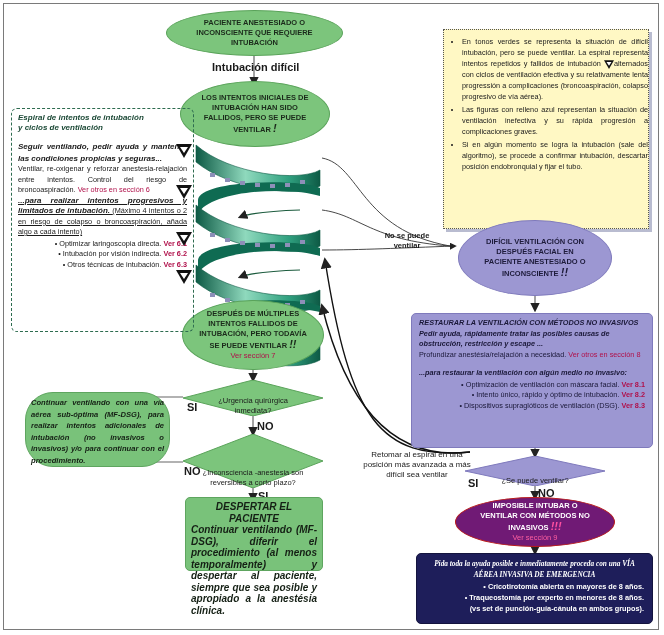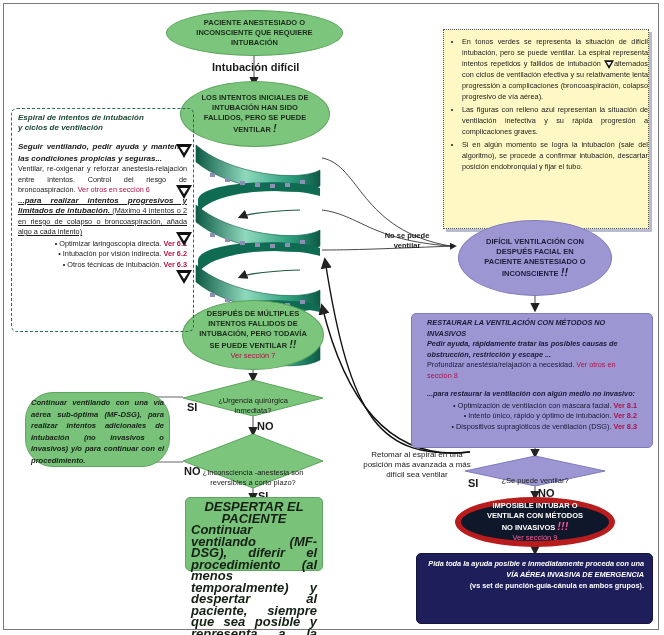--- a/index.html
+++ b/index.html
@@ -2,21 +2,21 @@
 <html><head>
 <meta charset="utf-8">
 <style>
   html, body { margin:0; padding:0; background:#ffffff; }
   body { width:664px; height:635px; position:relative; overflow:hidden; font-family:"Liberation Sans", sans-serif; color:#1a1a1a; }
   .frame { position:absolute; left:3px; top:3px; width:656px; height:627px; border:1.5px solid #7a7a7a; box-sizing:border-box; }
   svg.links { position:absolute; left:0; top:0; width:664px; height:635px; }
   .ellipse { position:absolute; border-radius:50%; display:flex; flex-direction:column; align-items:center; justify-content:center; text-align:center; font-weight:bold; font-size:7.5px; line-height:10px; box-sizing:border-box; }
   .green-ell { background:#7cc57c; border:1px solid #5aa35a; color:#1b2a1b; }
   .purple-ell { background:#9c97d2; border:1px solid #7f7abc; color:#1d1b3a; }
-  .navy-ell { background:#0f172a; border:6px solid #b91c1c; color:#ffffff; }
+  .navy-ell { background:#701a75; border:1px solid #b91c1c; color:#ffffff; }
   .ref { color:#b0104a; font-weight:normal; }
   .ref-b { color:#b0104a; font-weight:bold; }
   .navy-ref { color:#ff5fa0; font-weight:normal; }
   .bang { font-style:italic; font-size:11px; }
   .spiral-box { position:absolute; left:11px; top:108px; width:183px; height:224px; border:1.5px dashed #2d6b4f; border-radius:6px; box-sizing:border-box; padding:4px 6px; font-size:7.3px; line-height:10.5px; }
   .spiral-title { color:#1d4a37; font-weight:bold; font-style:italic; font-size:8px; line-height:10px; }
   .bold-it { font-weight:bold; font-style:italic; }
   .justify { text-align:justify; }
   .legend { position:absolute; left:443px; top:29px; width:206px; height:200px; background:#fff8c4; border:1px dotted #555; box-sizing:border-box; padding:6px 0 4px 8px; font-size:7.3px; line-height:11px; box-shadow:3px 3px 0 #b9bcd0; }
   .legend ul { margin:0; padding-left:10px; }
@@ -174,21 +174,21 @@
   </ul>
 </div>
 
 <div class="lbl-n" style="left:377px;top:231px;width:60px;font-weight:bold;font-size:7.5px;">No se puede ventilar</div>
 <div class="lbl-n" style="left:362px;top:450px;width:110px;">Retomar al espiral en una posición más avanzada a más difícil sea ventilar</div>
 
 <div class="ellipse purple-ell" style="left:458px;top:220px;width:154px;height:76px;padding:0 22px;">
   <span><span>DIFÍCIL VENTILACIÓN CON DESPUÉS FACIAL EN PACIENTE ANESTESIADO O INCONSCIENTE</span> <span class="bang">!!</span></span>
 </div>
 
-<div class="rbox purple-box" style="left:411px;top:313px;width:242px;height:135px;padding:4px 15px;font-size:7.3px;line-height:10.5px;">
+<div class="rbox purple-box" style="left:411px;top:313px;width:242px;height:135px;padding:4px 7px;font-size:7.3px;line-height:10.5px;">
   <div class="bold-it">RESTAURAR LA VENTILACIÓN CON MÉTODOS NO INVASIVOS</div>
   <div class="bold-it">Pedir ayuda, rápidamente tratar las posibles causas de obstrucción, restricción y escape ...</div>
   <div><span>Profundizar anestésia/relajación a necesidad.</span> <span class="ref">Ver otros en sección 8</span></div>
   <div class="bold-it" style="margin-top:8px;">...para restaurar la ventilación con algún medio no invasivo:</div>
   <ul class="bul">
     <li><span>Optimización de ventilación con máscara facial.</span> <span class="ref-b">Ver 8.1</span></li>
     <li><span>Intento único, rápido y óptimo de intubación.</span> <span class="ref-b">Ver 8.2</span></li>
     <li><span>Dispositivos supraglóticos de ventilación (DSG).</span> <span class="ref-b">Ver 8.3</span></li>
   </ul>
 </div>
@@ -201,21 +201,25 @@
 </div>
 <div class="lbl" style="left:468px;top:477px;">SI</div>
 <div class="lbl" style="left:538px;top:487px;">NO</div>
 
 <div class="ellipse navy-ell" style="left:455px;top:497px;width:160px;height:50px;padding:0 22px;">
   <span><span>IMPOSIBLE INTUBAR O VENTILAR CON MÉTODOS NO INVASIVOS</span> <span class="bang" style="color:#ff4fa0;">!!!</span></span>
   <span class="navy-ref">Ver sección 9</span>
 </div>
 
 <div class="rbox navy-box" style="left:416px;top:553px;width:237px;height:71px;padding:4px 8px;font-size:7.3px;line-height:11px;font-weight:bold;">
-  <div class="bold-it" style="text-align:right;">Pida toda la ayuda posible e inmediatamente proceda con una VÍA AÉREA INVASIVA DE EMERGENCIA</div>
+  <div class="bold-it" style="text-align:center;font-family:Liberation Serif, serif;">Pida toda la ayuda posible e inmediatamente proceda con una VÍA AÉREA INVASIVA DE EMERGENCIA</div>
+  <ul class="bul" style="margin-top:1px;">
+    <li>Cricotirotomía abierta en mayores de 8 años.</li>
+    <li>Traqueostomía por experto en menores de 8 años.</li>
+  </ul>
   <div style="text-align:right;">(vs set de punción-guía-cánula en ambos grupos).</div>
 </div>
 
 <div class="diamond-wrap" style="left:183px;top:380px;width:140px;height:36px;">
   <svg viewBox="0 0 140 36" preserveAspectRatio="none">
       <path d="M0,18 L70,0 L140,18 L70,36 Z" fill="#7cc57c" stroke="#5aa35a"></path>
     </svg>
   <span style="padding:0 30px;">¿Urgencia quirúrgica inmediata?</span>
 </div>
 <div class="lbl" style="left:187px;top:401px;">SI</div>
@@ -227,16 +231,16 @@
     </svg>
   <span style="padding:0 16px;">¿Inconsciencia -anestesia son reversibles a corto plazo?</span>
 </div>
 <div class="lbl" style="left:184px;top:465px;">NO</div>
 <div class="lbl" style="left:258px;top:490px;">SI</div>
 
 <div class="rbox green-box" style="left:25px;top:392px;width:145px;height:75px;padding:4px 5px;font-size:7.6px;line-height:11.5px;font-weight:bold;font-style:italic;text-align:justify;border-radius:28px;">
   <span>Continuar ventilando con una vía aérea sub-óptima (MF-DSG), para realizar intentos adicionales de intubación (no invasivos o invasivos) y/o para continuar con el procedimiento.</span>
 </div>
 
-<div class="rbox green-box" style="left:185px;top:497px;width:138px;height:74px;padding:3px 5px;font-size:13px;line-height:11.5px;font-weight:bold;font-style:italic;">
+<div class="rbox green-box" style="left:185px;top:497px;width:138px;height:74px;padding:3px 5px;font-size:10px;line-height:11.5px;font-weight:bold;font-style:italic;">
   <div style="text-align:center;">DESPERTAR EL PACIENTE</div>
-  <div style="text-align:justify;">Continuar ventilando (MF-DSG), diferir el procedimiento (al menos temporalmente) y despertar al paciente, siempre que sea posible y representa a la situación clínica.</div>
+  <div style="text-align:justify;">Continuar ventilando (MF-DSG), diferir el procedimiento (al menos temporalmente) y despertar al paciente, siempre que sea posible y apropiado a la anestésia clínica.</div>
 </div>
 
 </body></html>

